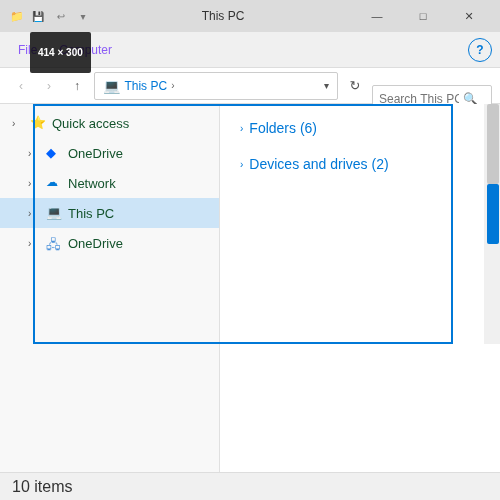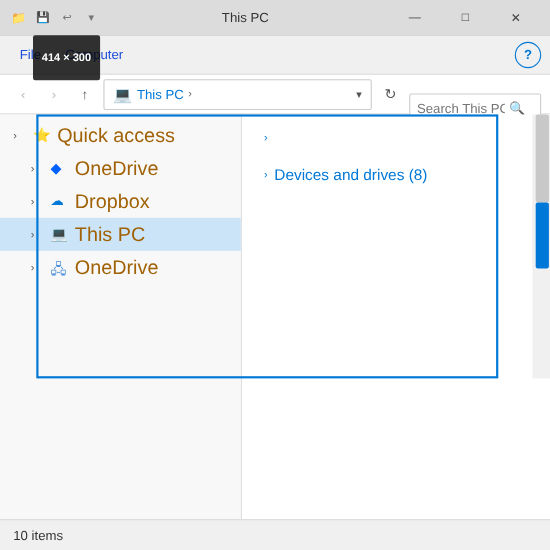--- a/index.html
+++ b/index.html
@@ -77,21 +77,21 @@
       height: 36px;
       display: flex;
       align-items: center;
       padding: 0 8px;
       gap: 2px;
       border-bottom: 1px solid #ddd;
     }
     .ribbon-tab {
       padding: 6px 10px;
       font-size: 12px;
-      color: #1d4ed8;
+      color: #8b5cf6;
       cursor: pointer;
       height: 100%;
       display: flex;
       align-items: center;
     }
     .ribbon-help {
       margin-left: auto;
       width: 24px;
       height: 24px;
       border-radius: 50%;
@@ -226,22 +226,22 @@
       width: 12px;
       font-size: 10px;
       color: #555;
     }
     .sidebar-item .item-icon {
       width: 16px;
       height: 16px;
       flex-shrink: 0;
     }
     .sidebar-item .item-label {
-      font-size: 18px;
-      color: #a16207;
+      font-size: 13px;
+      color: #14532d;
     }
     .sidebar-item.indented { padding-left: 28px; }
 
     
     .content-area {
       flex: 1;
       background: white;
       padding: 16px 20px;
     }
     .content-section {
@@ -267,21 +267,21 @@
       position: absolute;
       bottom: 0;
       left: 0;
       right: 0;
       height: 28px;
       background: #f0f0f0;
       border-top: 1px solid #ddd;
       display: flex;
       align-items: center;
       padding: 0 12px;
-      font-size: 12px;
+      font-size: 16px;
       color: #333;
     }
     .icon-star { color: #f5a623; font-size: 13px; }
     .icon-dropbox { color: #0061fe; font-size: 13px; }
     .icon-onedrive { color: #0078d7; font-size: 12px; }
     .icon-thispc { color: #4a90d9; font-size: 13px; }
     .icon-network { color: #4a90d9; font-size: 13px; }
 
     
     .scrollbar-area {
@@ -372,48 +372,49 @@
 
     <div class="sidebar-item indented">
       <span class="expand-arrow">›</span>
       <span class="item-icon icon-dropbox">◆</span>
       <span class="item-label">OneDrive</span>
     </div>
 
     <div class="sidebar-item indented">
       <span class="expand-arrow">›</span>
       <span class="item-icon icon-onedrive">☁</span>
-      <span class="item-label">Dropbox</span>
+      <span class="item-label">Network</span>
     </div>
 
     <div class="sidebar-item indented active">
       <span class="expand-arrow">›</span>
       <span class="item-icon icon-thispc">💻</span>
       <span class="item-label">This PC</span>
     </div>
 
     <div class="sidebar-item indented">
       <span class="expand-arrow">›</span>
       <span class="item-icon icon-network">🖧</span>
       <span class="item-label">OneDrive</span>
     </div>
   </div>
 
   <div class="content-area">
 
     <div class="content-section">
       <div class="content-section-title">
         <span class="section-arrow">›</span>
+        <span>Folders (6)</span>
       </div>
     </div>
 
     <div class="content-section">
       <div class="content-section-title">
         <span class="section-arrow">›</span>
-        <span>Devices and drives (8)</span>
+        <span>Devices and drives (2)</span>
       </div>
     </div>
   </div>
 </div>
 
 <div class="selection-box"></div>
 
 <div class="scrollbar-area">
   <div class="scrollbar-track-top"></div>
   <div class="scrollbar-thumb"></div>

